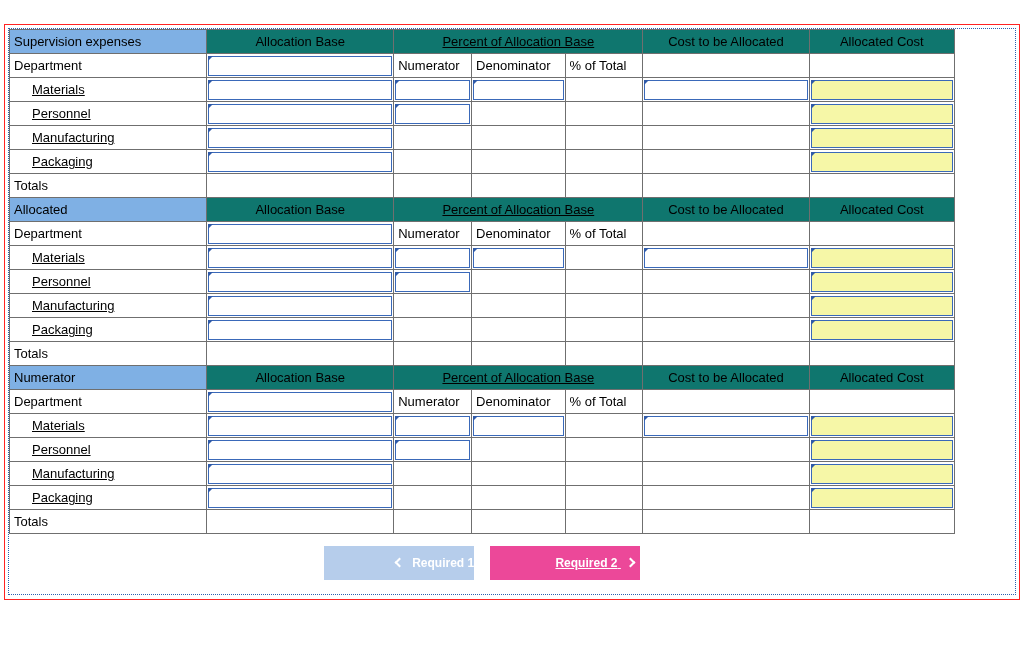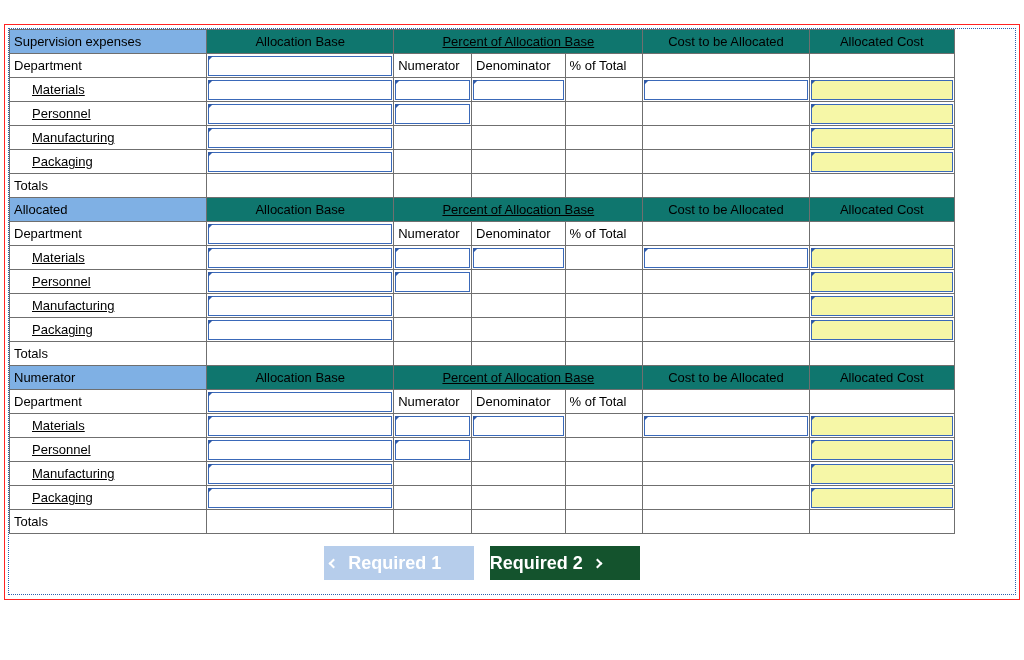--- a/index.html
+++ b/index.html
@@ -102,33 +102,34 @@
     text-align: center;
     padding: 12px 0 4px 0;
   }
   .nav-btn {
     display: inline-block;
     min-width: 150px;
     height: 34px;
     line-height: 34px;
     color: #fff;
     font-weight: bold;
-    font-size: 18px;
+    font-size: 12px;
     margin: 0 6px;
     vertical-align: middle;
     position: relative;
-    text-align: left;
+    text-align: right;
   }
   .nav-btn.disabled {
     background: #b6cdeb;
     cursor: default;
   }
   .nav-btn.active {
-    background: #14532d;
+    background: #ec4899;
     cursor: pointer;
+    text-decoration: underline;
   }
   .chev {
     display: inline-block;
     width: 7px; height: 7px;
     border-top: 2px solid #fff;
     border-right: 2px solid #fff;
     vertical-align: middle;
     margin: 0 6px 2px 6px;
   }
   .chev.left { transform: rotate(-135deg); }

